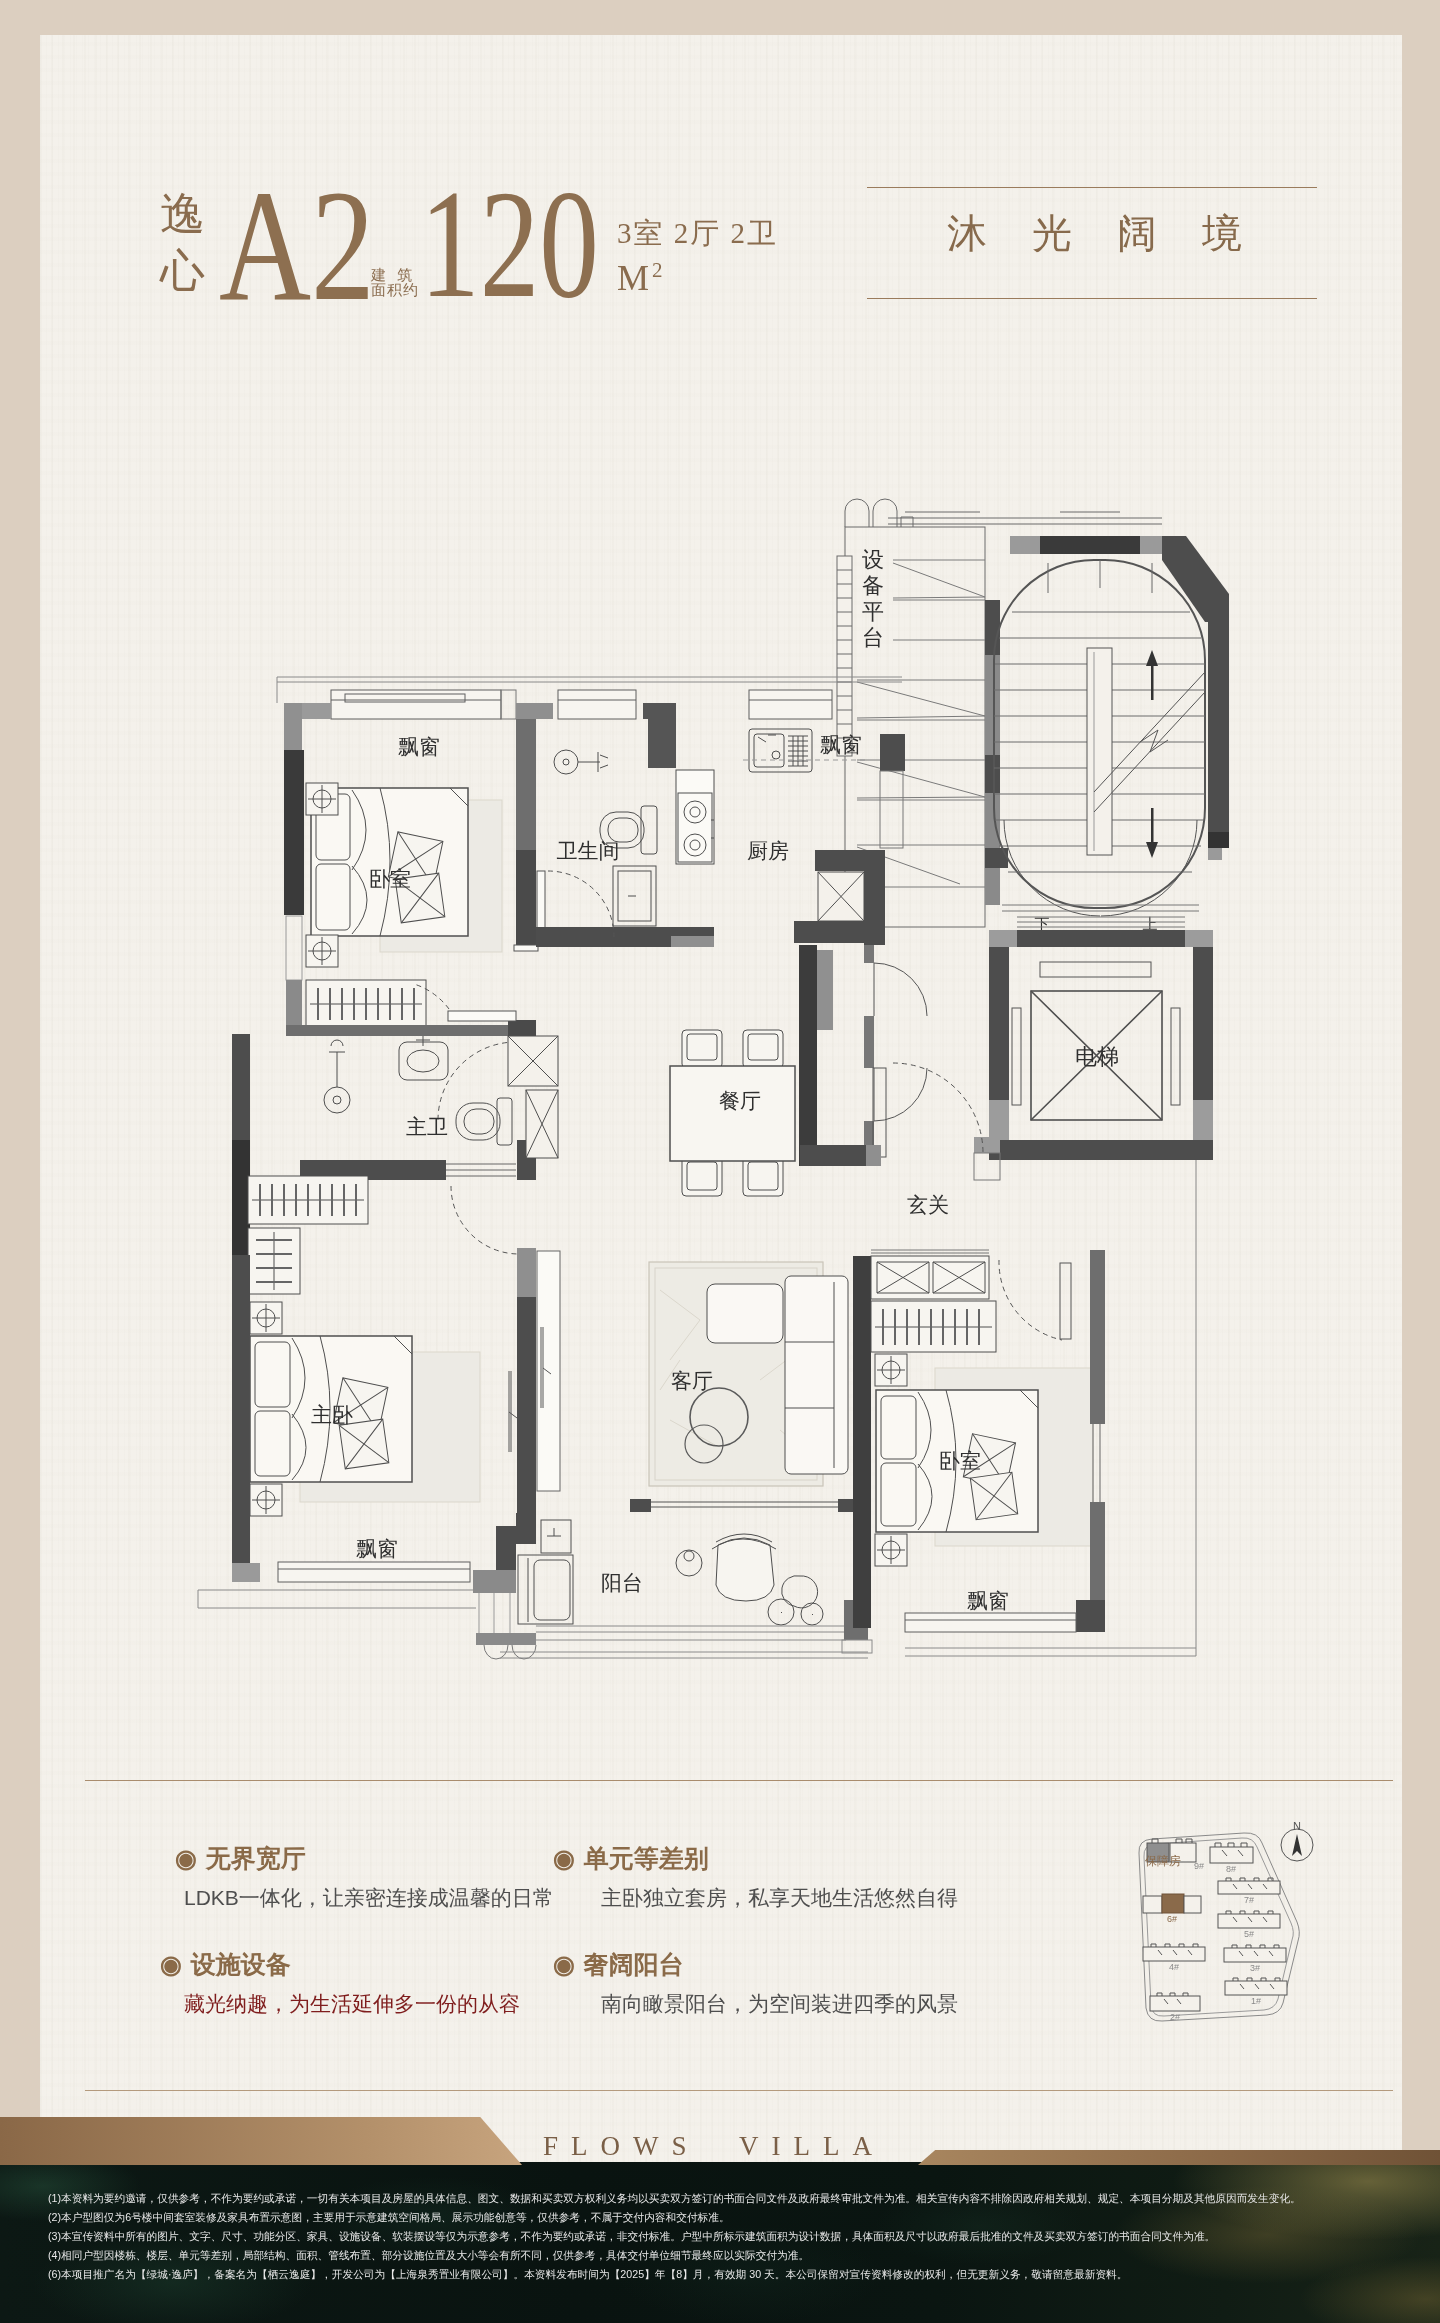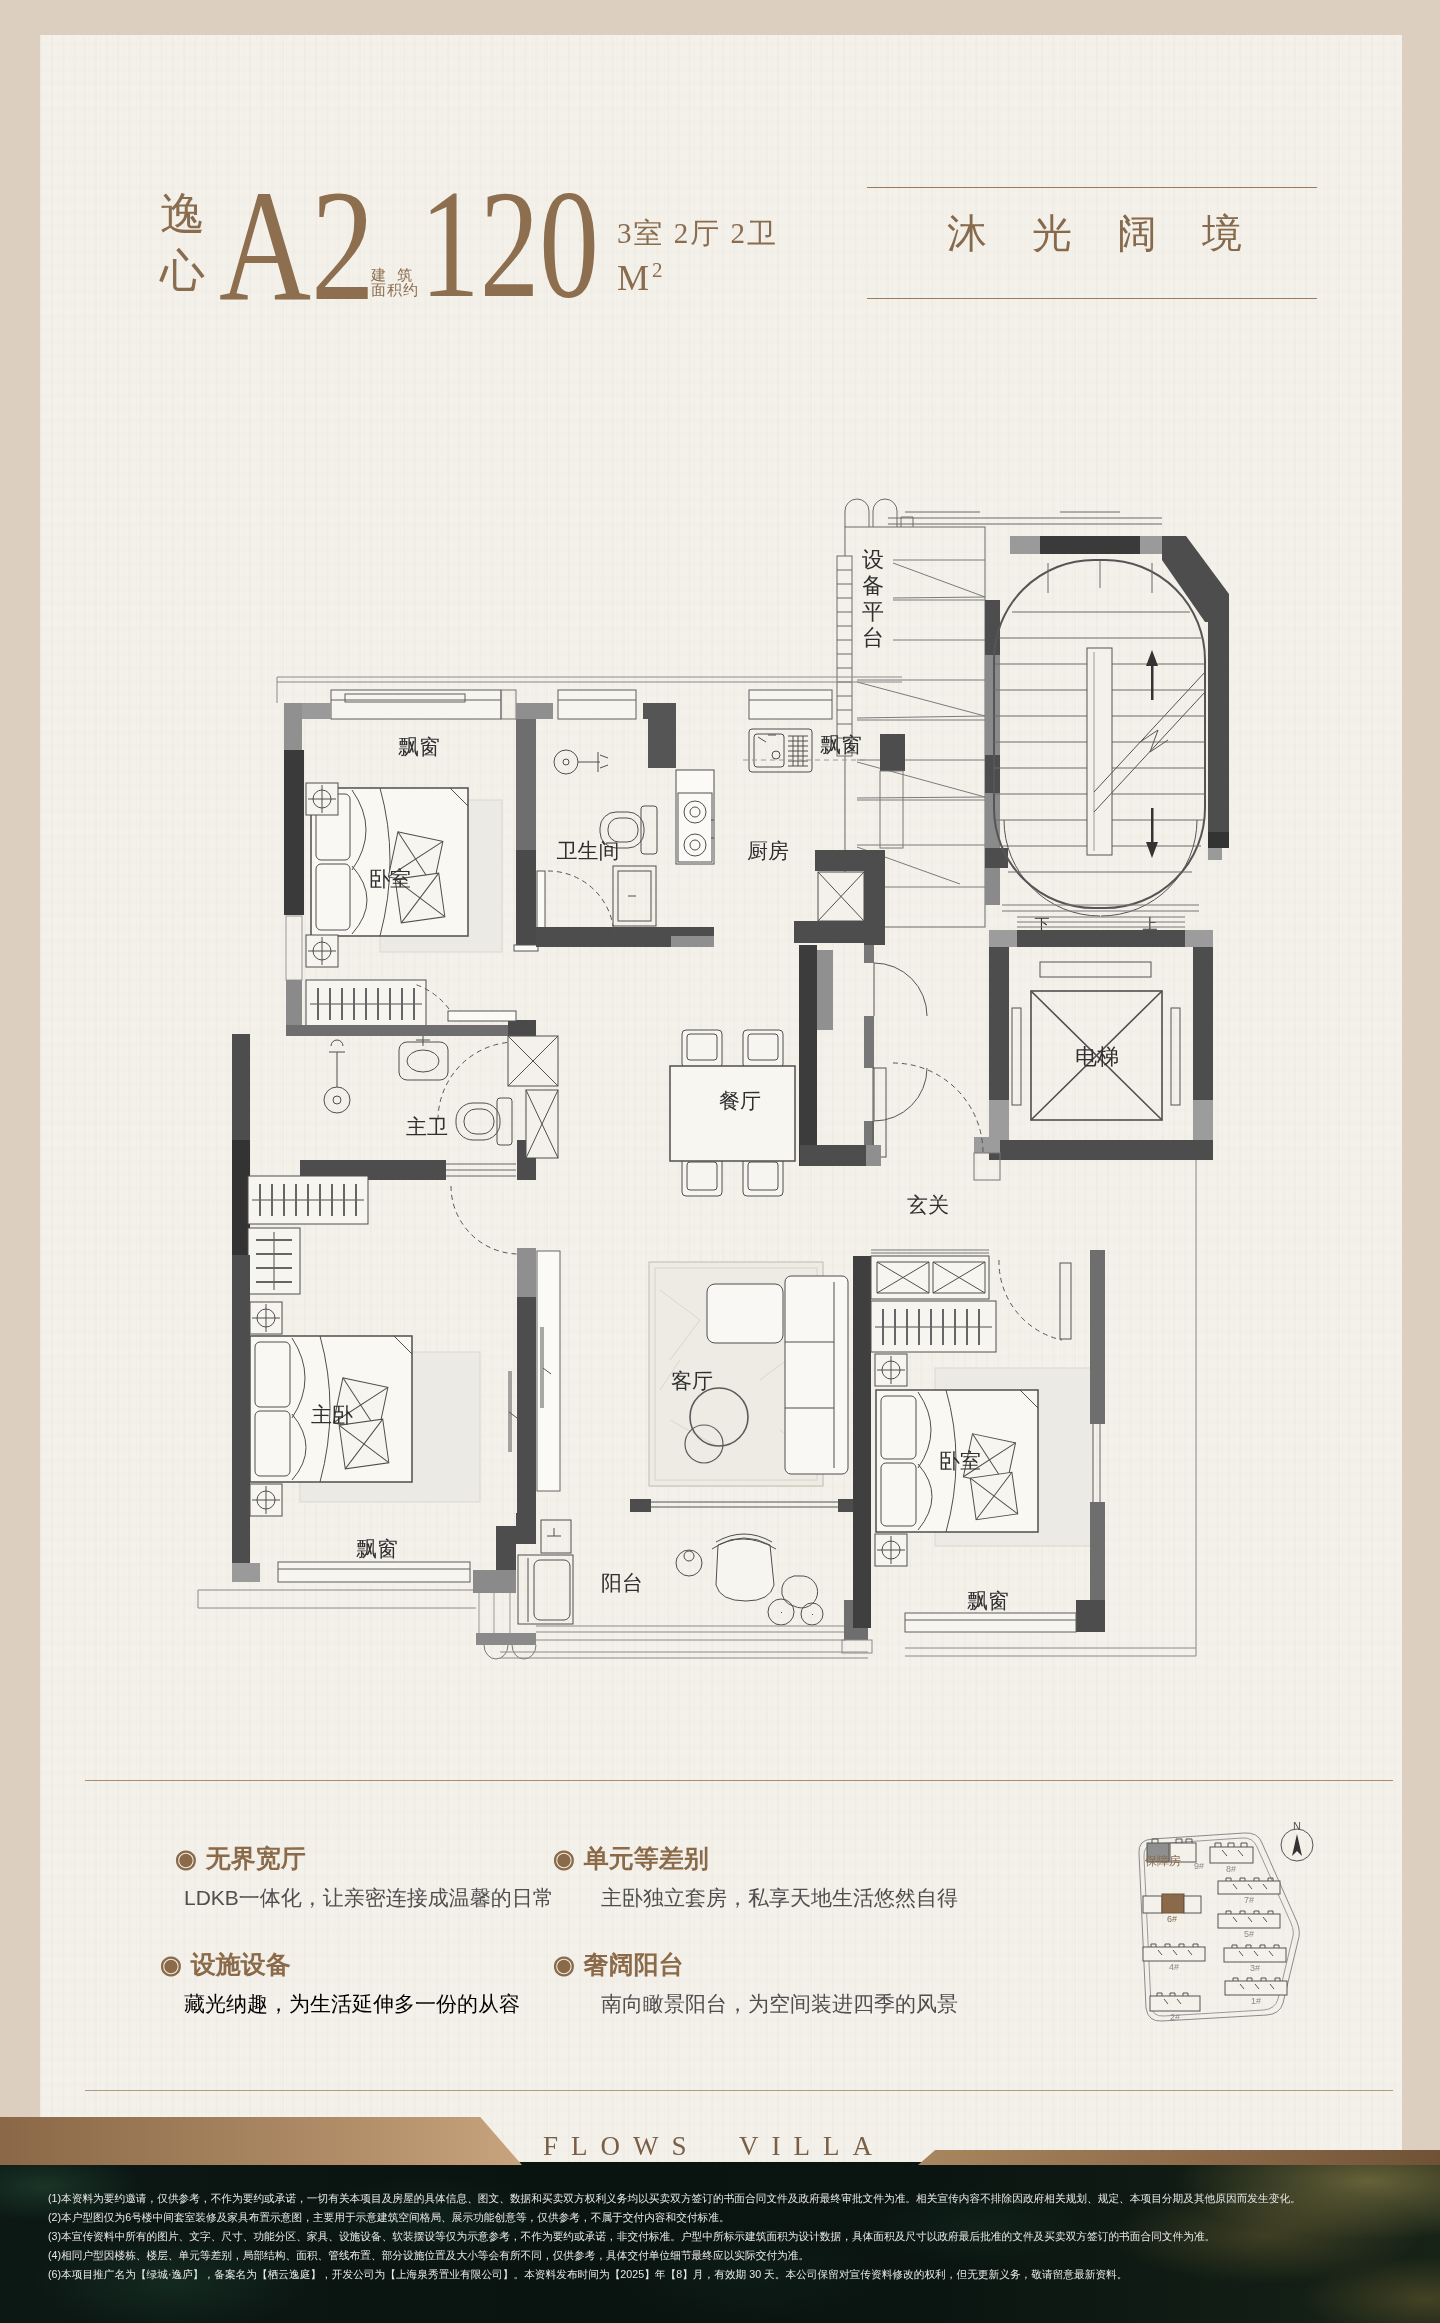--- a/index.html
+++ b/index.html
@@ -602,21 +602,21 @@
   <path d="M1297,1834 L1292,1856 L1297,1851 L1302,1856 Z" fill="#333" stroke="none"></path>
 </g>
 <text x="1297" y="1830" font-family="Liberation Sans" font-size="11" fill="#555" text-anchor="middle">N</text>
 </svg>
 
 <div class="abs" style="left:85px;top:1780px;width:1308px;height:1px;background:#a98c6d;"></div>
 
 <div class="abs" style="left:160px;top:1842px;color:#8a6a48;font-size:25px;font-weight:bold;margin-left:15px;">◉ <span style="margin-left:2px;">无界宽厅</span></div>
 <div class="abs" style="left:184px;top:1884px;color:#4e4e4e;font-size:21px;">LDKB一体化，让亲密连接成温馨的日常</div>
 <div class="abs" style="left:160px;top:1948px;color:#8a6a48;font-size:25px;font-weight:bold;">◉ <span style="margin-left:2px;">设施设备</span></div>
-<div class="abs" style="left:184px;top:1990px;color:#000000;font-size:21px;">藏光纳趣，为生活延伸多一份的从容</div>
+<div class="abs" style="left:184px;top:1990px;color:#7f1d1d;font-size:21px;">藏光纳趣，为生活延伸多一份的从容</div>
 <div class="abs" style="left:553px;top:1842px;color:#8a6a48;font-size:25px;font-weight:bold;">◉ <span style="margin-left:2px;">单元等差别</span></div>
 <div class="abs" style="left:601px;top:1884px;color:#4e4e4e;font-size:21px;">主卧独立套房，私享天地生活悠然自得</div>
 <div class="abs" style="left:553px;top:1948px;color:#8a6a48;font-size:25px;font-weight:bold;">◉ <span style="margin-left:2px;">奢阔阳台</span></div>
 <div class="abs" style="left:601px;top:1990px;color:#4e4e4e;font-size:21px;">南向瞰景阳台，为空间装进四季的风景</div>
 
 <div class="abs" style="left:85px;top:2090px;width:1308px;height:1px;background:#b49a7d;"></div>
 
 <div class="abs" id="marble" style="left:0;top:2162px;width:1440px;height:161px;
   background:
    radial-gradient(300px 90px at 95% 12%, rgba(168,150,84,.55), rgba(0,0,0,0) 65%),

